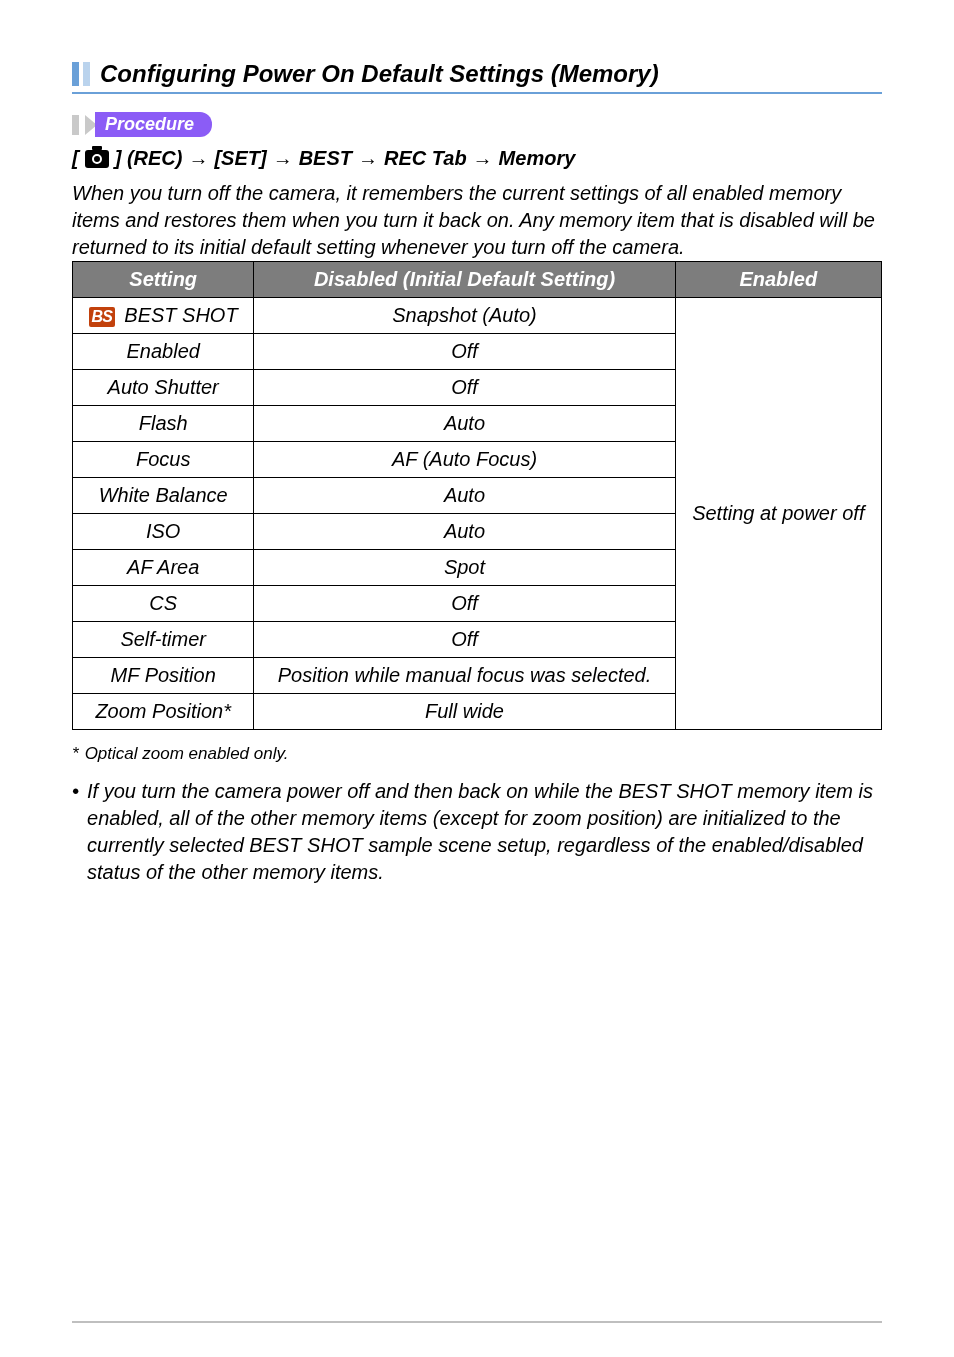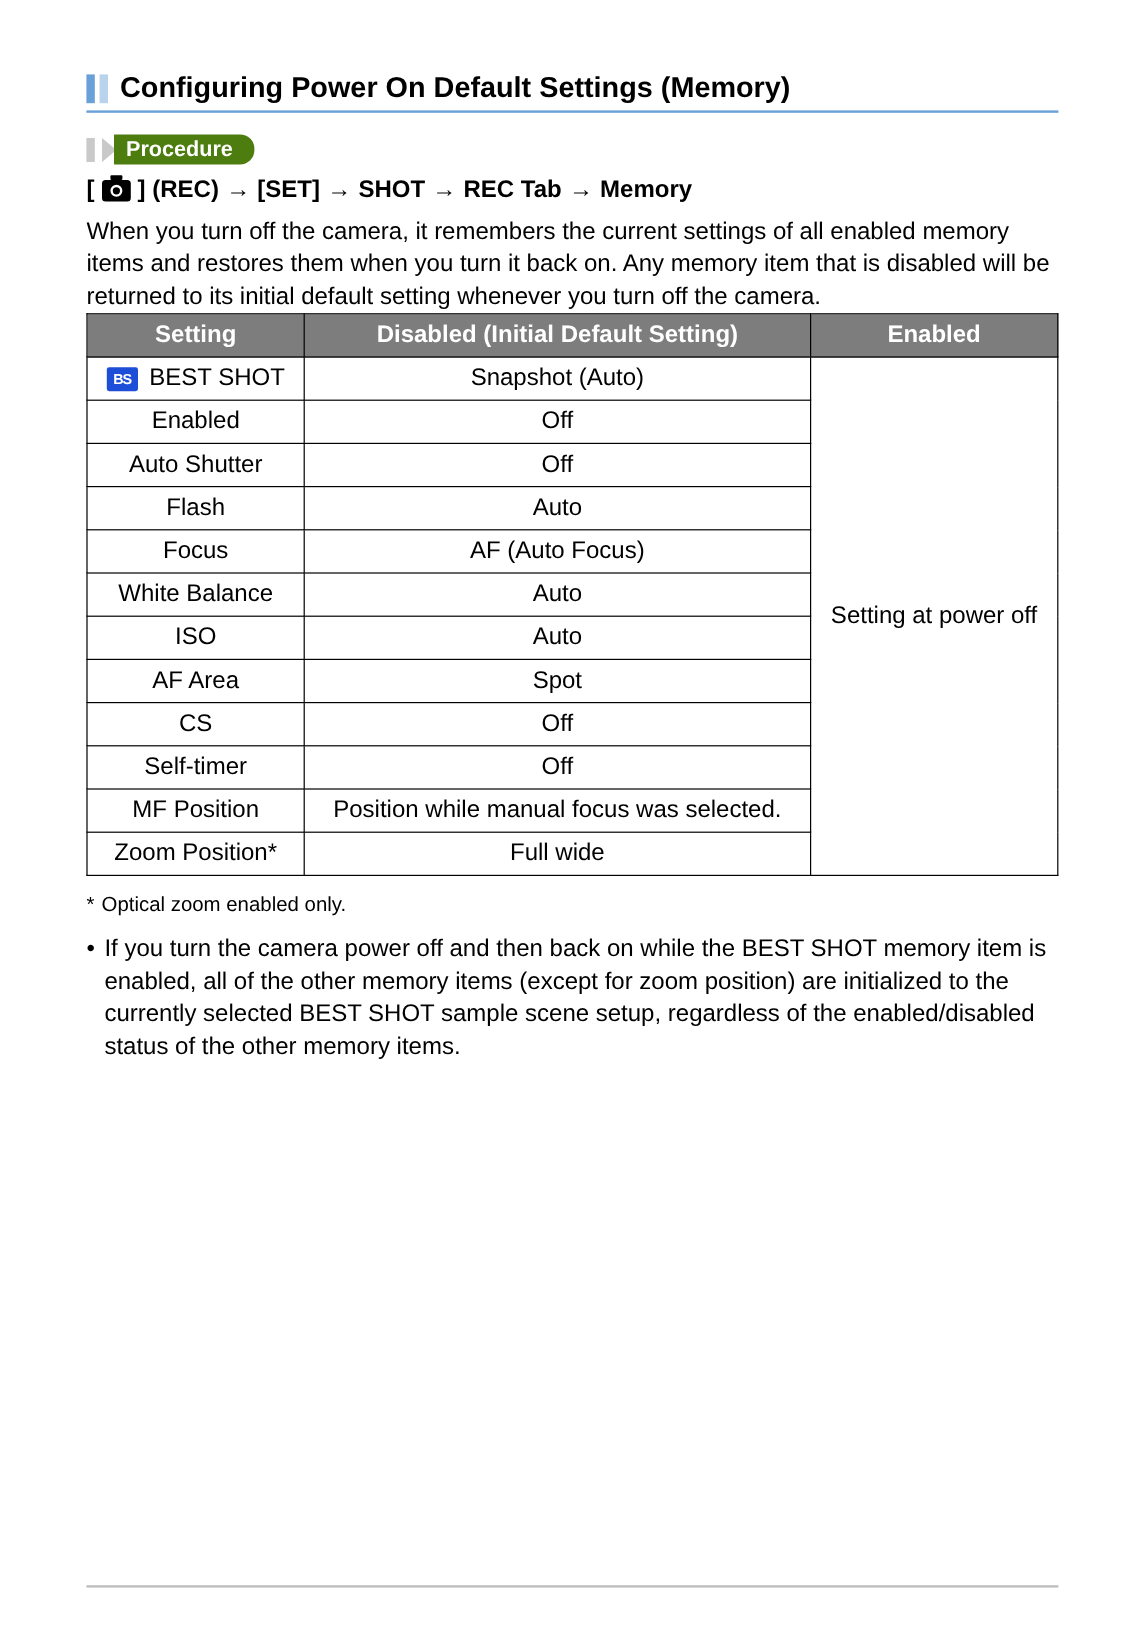--- a/index.html
+++ b/index.html
@@ -1,44 +1,44 @@
 <!DOCTYPE html>
 <html><head>
 <meta charset="utf-8">
 <style>
   * { box-sizing: border-box; margin: 0; padding: 0; }
   html, body { width: 954px; min-height: 1357px; background: #fff; font-family: Arial, Helvetica, sans-serif; color: #000; }
-  .page { width: 954px; min-height: 1357px; padding: 60px 72px 30px 72px; position: relative; }
+  .page { width: 954px; min-height: 1357px; padding: 60px 72px 30px 72px; position: relative; font-style: italic; }
 
   .heading-row { display: flex; align-items: center; margin-bottom: 4px; }
   .heading-bar { width: 7px; height: 24px; background: #6aa0d8; margin-right: 4px; }
   .heading-bar2 { width: 7px; height: 24px; background: #bad3ed; margin-right: 10px; }
   .heading-title { font-size: 24px; font-weight: bold; }
   .heading-underline { height: 2px; background: #6aa0d8; margin-bottom: 18px; }
 
   .proc-row { display: flex; align-items: center; margin-bottom: 10px; }
   .proc-bar { width: 7px; height: 20px; background: #c9c9c9; margin-right: 6px; }
   .proc-chev { width: 0; height: 0; border-top: 10px solid transparent; border-bottom: 10px solid transparent; border-left: 12px solid #c9c9c9; margin-right: -2px; }
-  .proc-label { background: #4d7c0f; color: #fff; font-weight: bold; font-size: 18px; padding: 2px 18px 2px 10px; border-radius: 0 12px 12px 0; }
+  .proc-label { background: #8b5cf6; color: #fff; font-weight: bold; font-size: 18px; padding: 2px 18px 2px 10px; border-radius: 0 12px 12px 0; }
 
   .procedure-line { font-size: 20px; font-weight: bold; margin-bottom: 10px; display: flex; align-items: center; flex-wrap: wrap; gap: 6px; }
   .procedure-line .arrow { font-weight: normal; }
 
   .rec-icon { display: inline-flex; align-items: center; justify-content: center; width: 24px; height: 18px; background: #000; border-radius: 3px; position: relative; vertical-align: middle; }
   .rec-icon::before { content: ""; position: absolute; top: -4px; left: 7px; width: 10px; height: 4px; background: #000; border-radius: 1px; }
   .rec-icon .lens { width: 10px; height: 10px; border: 2px solid #fff; border-radius: 50%; }
 
   .body-text { font-size: 20px; line-height: 1.35; }
 
   table { border-collapse: collapse; width: 100%; font-size: 20px; margin-bottom: 14px; }
   th, td { border: 1px solid #000; padding: 6px 10px; text-align: center; vertical-align: middle; }
   th { background: #7d7d7d; color: #fff; font-weight: bold; }
   td.enabled-cell { vertical-align: middle; }
 
-  .bs-icon { display: inline-flex; align-items: center; justify-content: center; width: 26px; height: 20px; background: #1d4ed8; color: #fff; font-size: 12px; font-weight: bold; border-radius: 2px; margin-right: 4px; vertical-align: middle; letter-spacing: -1px; }
+  .bs-icon { display: inline-flex; align-items: center; justify-content: center; width: 26px; height: 20px; background: #c2410c; color: #fff; font-size: 16px; font-weight: bold; border-radius: 2px; margin-right: 4px; vertical-align: middle; letter-spacing: -1px; }
 
   .footnote { font-size: 17px; margin-bottom: 14px; display: flex; gap: 6px; }
   .bullet-note { font-size: 20px; line-height: 1.35; display: flex; gap: 8px; }
   .bullet-note .bullet { flex: 0 0 auto; }
 
   .footer { position: absolute; bottom: 28px; left: 72px; right: 72px; }
   .footer-line { height: 2px; background: #bfbfbf; margin-bottom: 6px; }
   .footer-row { display: flex; justify-content: space-between; align-items: center; font-size: 14px; color: #555; }
   .footer-row .page-num { color: #3a6fb0; font-size: 16px; text-align: center; flex: 1; }
   .footer-row .section { text-align: right; flex: 1; }
@@ -64,21 +64,21 @@
 
   <div class="procedure-line">
     <span>[</span>
     <span class="rec-icon">
         <span class="lens"></span>
       </span>
     <span>] (REC)</span>
     <span class="arrow">→</span>
     <span>[SET]</span>
     <span class="arrow">→</span>
-    <span>SHOT</span>
+    <span>BEST</span>
     <span class="arrow">→</span>
     <span>REC Tab</span>
     <span class="arrow">→</span>
     <span>Memory</span>
   </div>
 
   <p class="body-text">When you turn off the camera, it remembers the current settings of all enabled memory items and restores them when you turn it back on. Any memory item that is disabled will be returned to its initial default setting whenever you turn off the camera.</p>
 
   <table>
     <thead>

